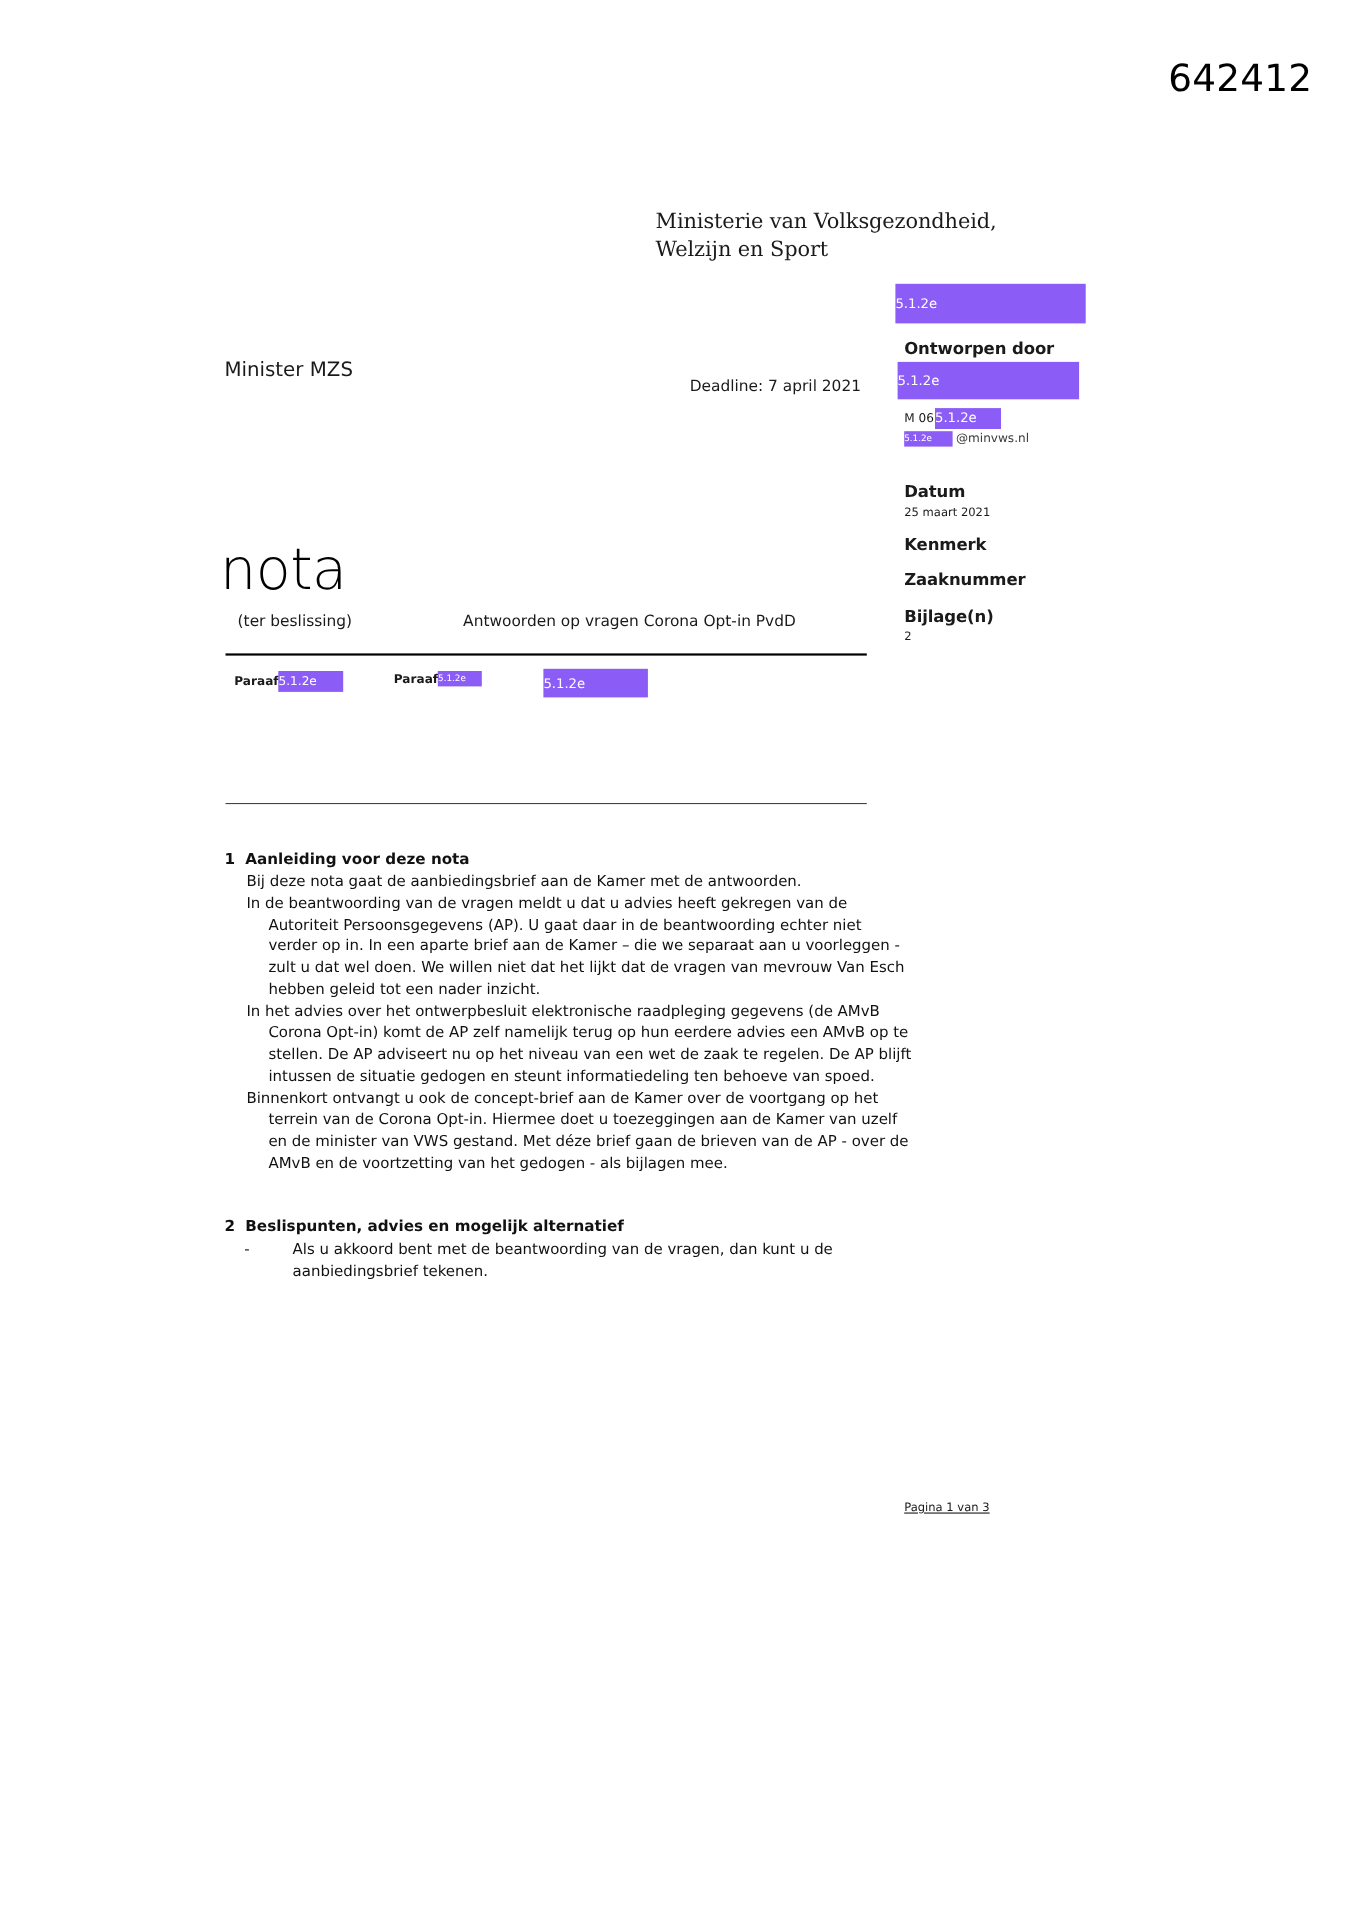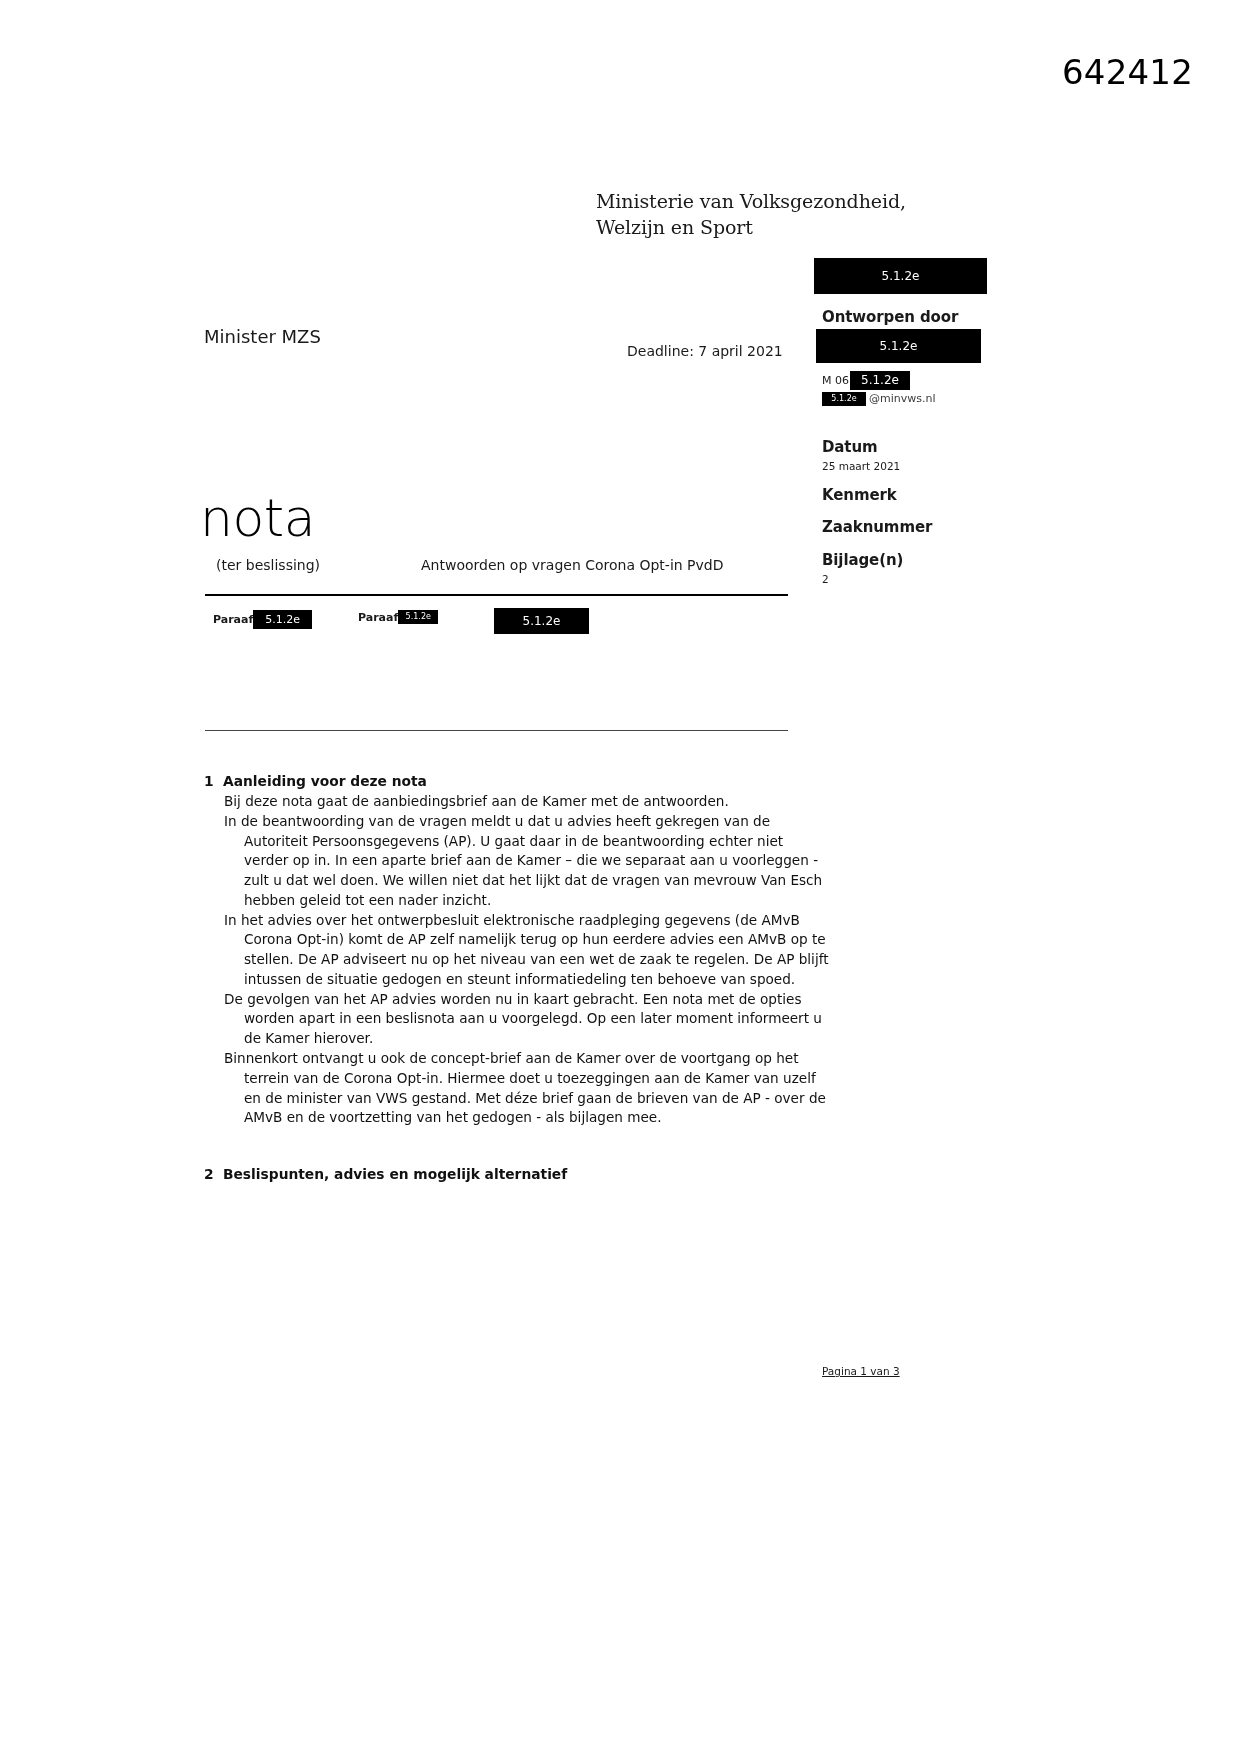--- a/index.html
+++ b/index.html
@@ -48,24 +48,23 @@
   .sidebar {
     position: absolute;
     left: 822px;
     top: 258px;
     width: 200px;
     font-size: 10.5px;
     line-height: 1.42;
     color: #1a1a1a;
   }
   .redact {
-    background: #000000;
+    background: #8b5cf6;
     color: #ffffff;
     display: inline-block;
-    text-align: center;
     font-size: 11px;
     line-height: 1;
     vertical-align: middle;
   }
   .redact-wide {
     width: 173px;
     height: 36px;
     line-height: 36px;
     font-size: 12px;
     margin-left: -8px;
@@ -330,26 +329,28 @@
   <div class="body">
 
     <div class="section-head">
       <span class="num">1</span>
       <span>Aanleiding voor deze nota</span>
     </div>
 
     <p class="para-block">Bij deze nota gaat de aanbiedingsbrief aan de Kamer met de antwoorden.</p>
     <p class="para-block">In de beantwoording van de vragen meldt u dat u advies heeft gekregen van de Autoriteit Persoonsgegevens (AP). U gaat daar in de beantwoording echter niet verder op in. In een aparte brief aan de Kamer – die we separaat aan u voorleggen - zult u dat wel doen. We willen niet dat het lijkt dat de vragen van mevrouw Van Esch hebben geleid tot een nader inzicht.</p>
     <p class="para-block">In het advies over het ontwerpbesluit elektronische raadpleging gegevens (de AMvB Corona Opt-in) komt de AP zelf namelijk terug op hun eerdere advies een AMvB op te stellen. De AP adviseert nu op het niveau van een wet de zaak te regelen. De AP blijft intussen de situatie gedogen en steunt informatiedeling ten behoeve van spoed.</p>
-    <p class="para-block">De gevolgen van het AP advies worden nu in kaart gebracht. Een nota met de opties worden apart in een beslisnota aan u voorgelegd. Op een later moment informeert u de Kamer hierover.</p>
     <p class="para-block">Binnenkort ontvangt u ook de concept-brief aan de Kamer over de voortgang op het terrein van de Corona Opt-in. Hiermee doet u toezeggingen aan de Kamer van uzelf en de minister van VWS gestand. Met déze brief gaan de brieven van de AP - over de AMvB en de voortzetting van het gedogen - als bijlagen mee.</p>
 
     <div class="section-head section-2">
       <span class="num">2</span>
       <span>Beslispunten, advies en mogelijk alternatief</span>
     </div>
 
+    <ul class="bullet-list">
+      <li><span class="bullet-dash">-</span><span>Als u akkoord bent met de beantwoording van de vragen, dan kunt u de aanbiedingsbrief tekenen.</span></li>
+    </ul>
 
   </div>
 
   <div class="footer">Pagina 1 van 3</div>
 
 </div>
 
 </body></html>

